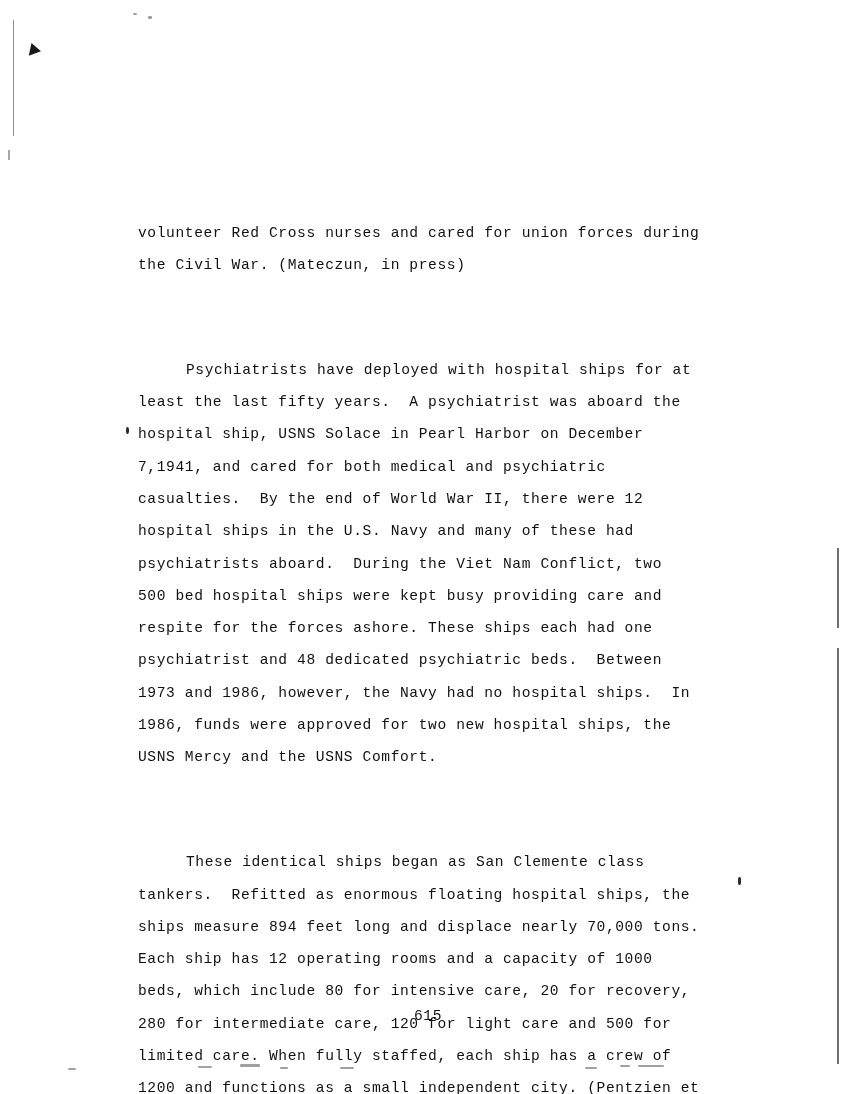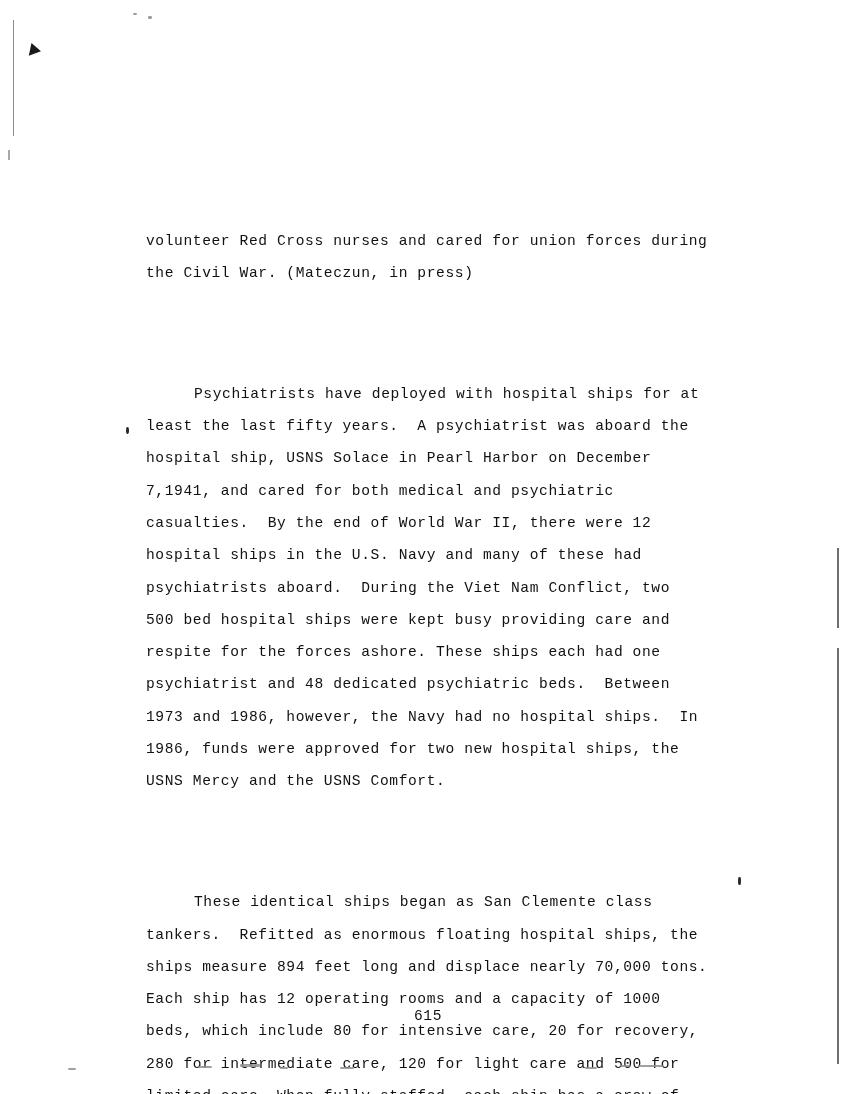--- a/index.html
+++ b/index.html
@@ -99,21 +99,21 @@
     position: absolute;
     left: 134px;
     top: 148px;
     width: 610px;
     font-size: 14.6px;
     line-height: 32.3px;
     letter-spacing: 0.6px;
     white-space: pre-wrap;
     color: #111111;
   }
-  .para { margin: 12px; }
+  .para { margin: 4px; }
   .para.indent { text-indent: 48px; }
   .page-number {
     position: absolute;
     left: 6px;
     right: 0;
     top: 1008px;
     text-align: center;
     font-size: 14.6px;
     letter-spacing: 0.6px;
     color: #111111;

